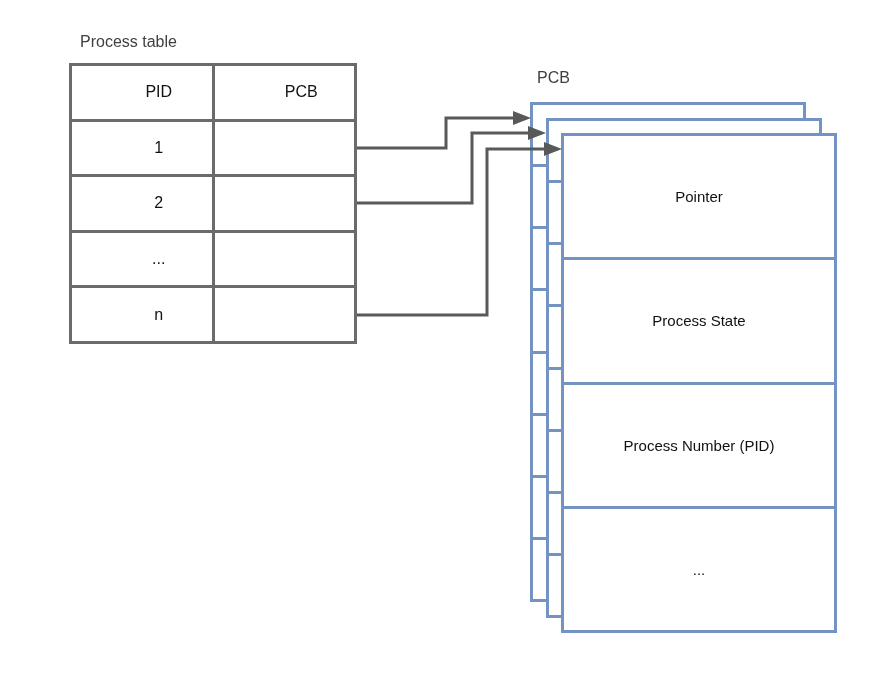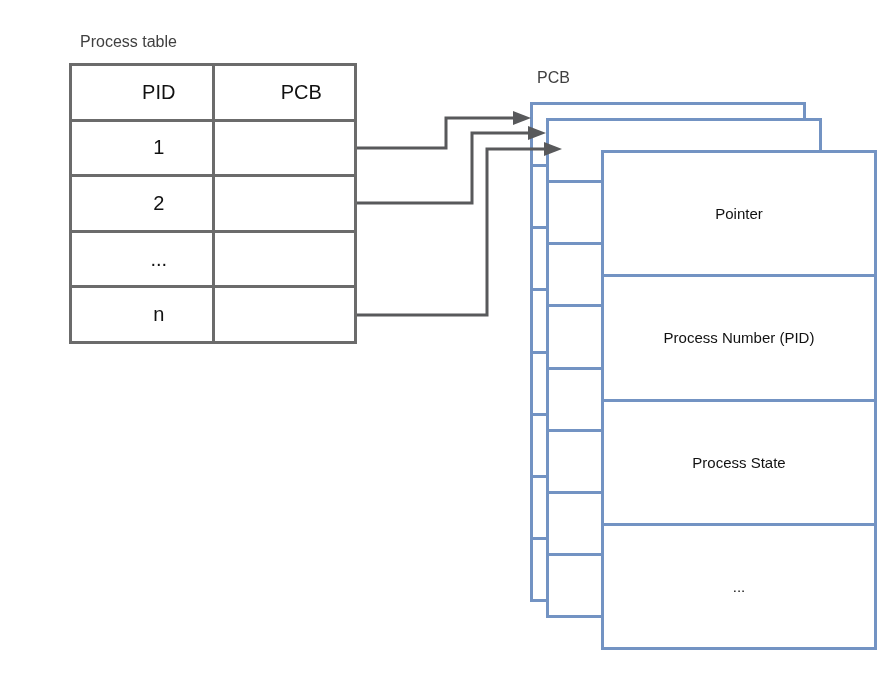--- a/index.html
+++ b/index.html
@@ -45,39 +45,39 @@
     flex: 1;
     display: flex;
     border-bottom: 3px solid #6b6b6b;
   }
   .pt-row:last-child { border-bottom: none; }
   .pt-cell {
     flex: 1;
     display: flex;
     align-items: center;
     justify-content: center;
-    font-size: 20px;
+    font-size: 16px;
     margin-left: 34px;
   }
   .pt-cell.first { border-right: 3px solid #6b6b6b; }
 
   
   .pcb-block {
     position: absolute;
     width: 276px;
     height: 500px;
     border: 3px solid #7393c3;
     box-sizing: border-box;
     background: #ffffff;
     display: flex;
     flex-direction: column;
   }
   #pcb-block-back-2 { left: 530px; top: 102px; z-index: 1; }
   #pcb-block-back-1 { left: 546px; top: 118px; z-index: 2; }
-  #pcb-block-front  { left: 561px; top: 150px; z-index: 3; margin-left: 40px; }
+  #pcb-block-front  { left: 561px; top: 133px; z-index: 3; }
   .pcb-row {
     flex: 1;
     display: flex;
     align-items: center;
     justify-content: center;
     font-size: 15px;
     border-bottom: 3px solid #7393c3;
     background: #ffffff;
   }
   .pcb-row:last-child { border-bottom: none; }
@@ -146,22 +146,22 @@
     <div class="pcb-row"></div>
     <div class="pcb-row"></div>
     <div class="pcb-row"></div>
     <div class="pcb-row"></div>
     <div class="pcb-row"></div>
     <div class="pcb-row"></div>
   </div>
 
   <div class="pcb-block" id="pcb-block-front">
     <div class="pcb-row">Pointer</div>
+    <div class="pcb-row">Process State</div>
     <div class="pcb-row">Process Number (PID)</div>
-    <div class="pcb-row">Process State</div>
     <div class="pcb-row">...</div>
   </div>
 
   <svg id="arrow-overlay" width="888" height="694" viewBox="0 0 888 694">
     <g>
       <path class="arrow-line" d="M 357,148 L 446,148 L 446,118 L 515,118"></path>
       <polygon class="arrow-head" points="531,118 513,111 513,125"></polygon>
     </g>
     <g>
       <path class="arrow-line" d="M 357,203 L 472,203 L 472,133 L 530,133"></path>

